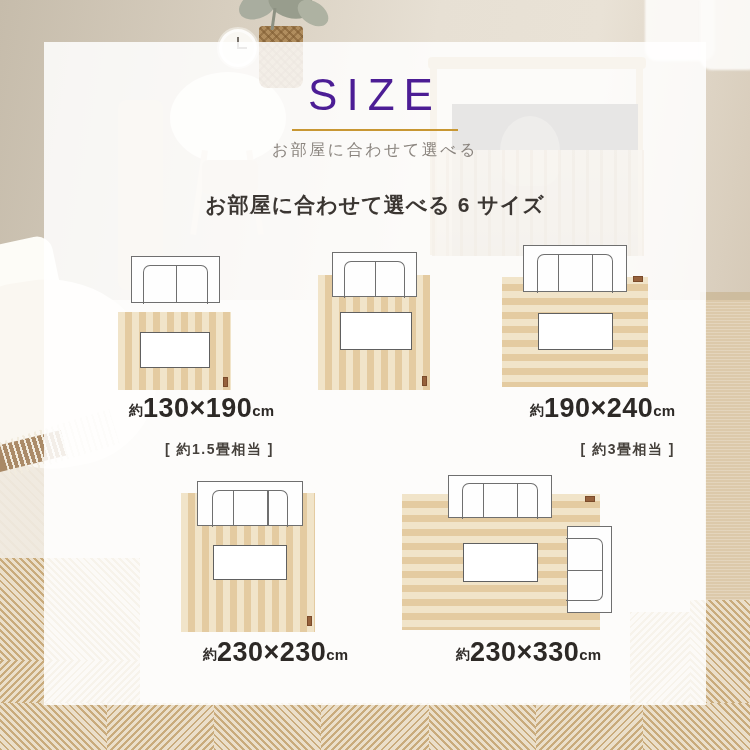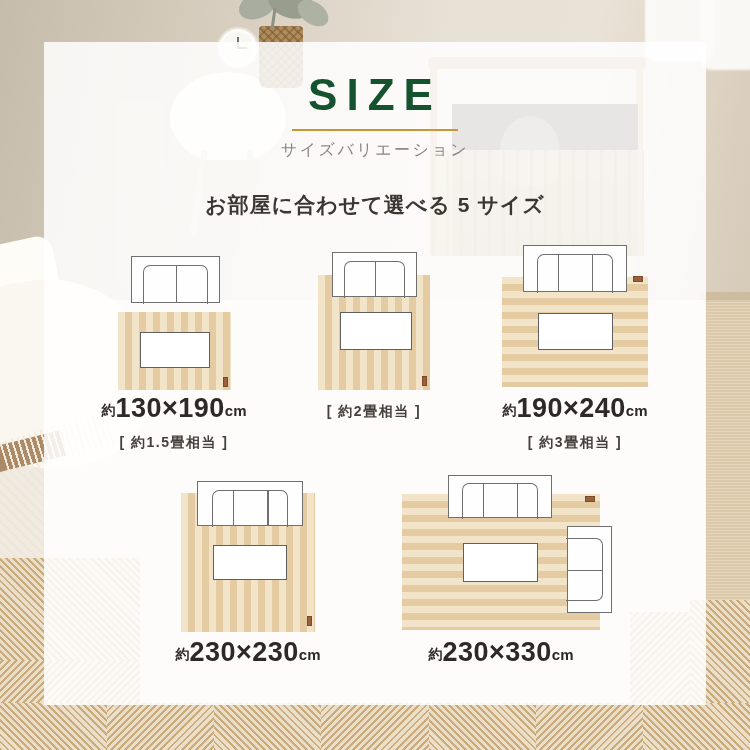--- a/index.html
+++ b/index.html
@@ -27,43 +27,43 @@
   
   .lattice{background:
      repeating-linear-gradient(90deg,rgba(172,132,80,.55) 0 3px,transparent 3px 14px),
      linear-gradient(#d9c6a4,#cdb692);}
 
   
   .card{left:44px;top:42px;width:662px;height:663px;background:rgba(255,255,255,.85);}
 
   
   .title{left:0;top:70px;width:750px;text-align:center;font-size:44px;letter-spacing:9px;
-         color:#14532d;font-weight:700;}
+         color:#4c1d95;font-weight:400;}
   .divider{left:292px;top:129px;width:166px;height:2px;background:#c89733;}
   .subtitle{left:0;top:140px;width:750px;text-align:center;font-size:16px;letter-spacing:2.5px;color:#8a847e;}
   .lead{left:0;top:191px;width:750px;text-align:center;font-size:21px;letter-spacing:1px;color:#3b3632;font-weight:600;}
 
   
   .rug{position:absolute;box-sizing:border-box;}
   .rug.v{background:repeating-linear-gradient(90deg,#f1e4c9 0 7px,#e4cba1 7px 14px);}
   .rug.h{background:repeating-linear-gradient(180deg,#f1e4c9 0 7px,#e4cba1 7px 14px);}
   .tag{position:absolute;background:#96613c;border:1px solid #7b4b2b;box-sizing:border-box;}
   .lowtable{position:absolute;background:#ffffff;border:1.5px solid #606060;box-sizing:border-box;}
   .sofa{position:absolute;background:#fefefe;border:1.5px solid #6f6f6f;box-sizing:border-box;}
   .sofa .seat{position:absolute;left:13%;right:13%;top:18%;bottom:-1.5px;
               border:1.4px solid #6f6f6f;border-bottom:none;border-radius:7px 7px 0 0;}
   .sofa .cushion-div{position:absolute;top:18%;bottom:0;width:1.4px;background:#6f6f6f;}
 
   
-  .size-label{position:absolute;width:200px;text-align:center;}
+  .size-label{position:absolute;width:200px;text-align:right;}
   .size-line{font-weight:700;color:#2d2926;white-space:nowrap;}
   .size-approx{font-size:14px;vertical-align:2px;}
   .size-dims{font-size:27px;letter-spacing:.5px;}
   .size-unit{font-size:15px;vertical-align:1px;}
-  .tatami-line{margin-top:10px;font-size:14px;color:#45403b;letter-spacing:1.5px;font-weight:600;}
+  .tatami-line{margin-top:17px;font-size:14px;color:#45403b;letter-spacing:1.5px;font-weight:600;}
 </style>
 </head>
 <body>
 
 <div class="abs bg-wall"></div>
 <div class="abs bg-floor"></div>
 <div class="abs bg-floor-tex"></div>
 <div class="abs skirting"></div>
 <div class="abs right-floor"></div>
 
@@ -111,22 +111,22 @@
   <div class="chevron alt" style="flex:1;"></div>
   <div class="chevron" style="flex:1;"></div>
   <div class="chevron alt" style="flex:1;"></div>
   <div class="chevron" style="flex:1;"></div>
 </div>
 
 <div class="abs card"></div>
 
 <div class="abs title">SIZE</div>
 <div class="abs divider"></div>
-<div class="abs subtitle">サイズバリエーション</div>
-<div class="abs lead">お部屋に合わせて選べる 5 サイズ</div>
+<div class="abs subtitle">お部屋に合わせて選べる</div>
+<div class="abs lead">お部屋に合わせて選べる 6 サイズ</div>
 
 <div class="sofa" style="left:131px;top:256px;width:89px;height:47px;">
   <div class="seat"></div>
   <div class="cushion-div" style="left:50%;"></div>
 </div>
 <div class="rug v" style="left:118px;top:312px;width:113px;height:78px;">
   <div class="tag" style="right:3px;bottom:3px;width:5px;height:10px;"></div>
 </div>
 <div class="lowtable" style="left:140px;top:332px;width:70px;height:36px;"></div>
 <div class="size-label" style="left:74px;top:393px;">
@@ -138,21 +138,20 @@
 
 <div class="rug v" style="left:318px;top:275px;width:112px;height:115px;">
   <div class="tag" style="right:3px;bottom:4px;width:5px;height:10px;"></div>
 </div>
 <div class="sofa" style="left:332px;top:252px;width:85px;height:45px;">
   <div class="seat"></div>
   <div class="cushion-div" style="left:50%;"></div>
 </div>
 <div class="lowtable" style="left:340px;top:312px;width:72px;height:38px;"></div>
 <div class="size-label" style="left:274px;top:393px;">
-  <div class="tatami-line">[ 約2畳相当 ]</div>
 </div>
 
 <div class="rug h" style="left:502px;top:277px;width:146px;height:110px;">
   <div class="tag" style="right:5px;top:-1px;width:10px;height:6px;"></div>
 </div>
 <div class="sofa" style="left:523px;top:245px;width:104px;height:47px;">
   <div class="seat"></div>
   <div class="cushion-div" style="left:33.3%;"></div>
   <div class="cushion-div" style="left:66.6%;"></div>
 </div>

